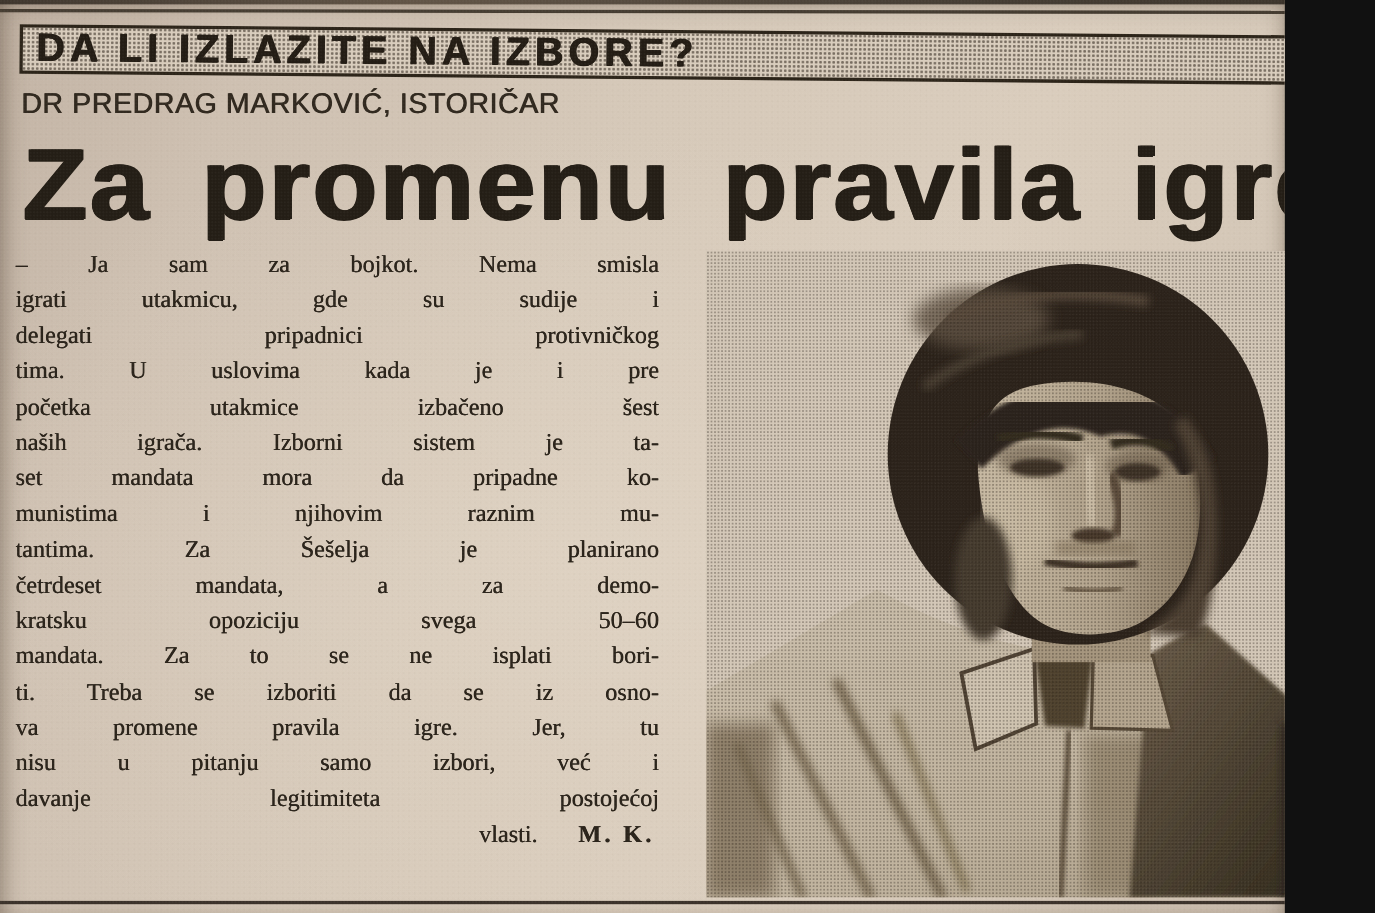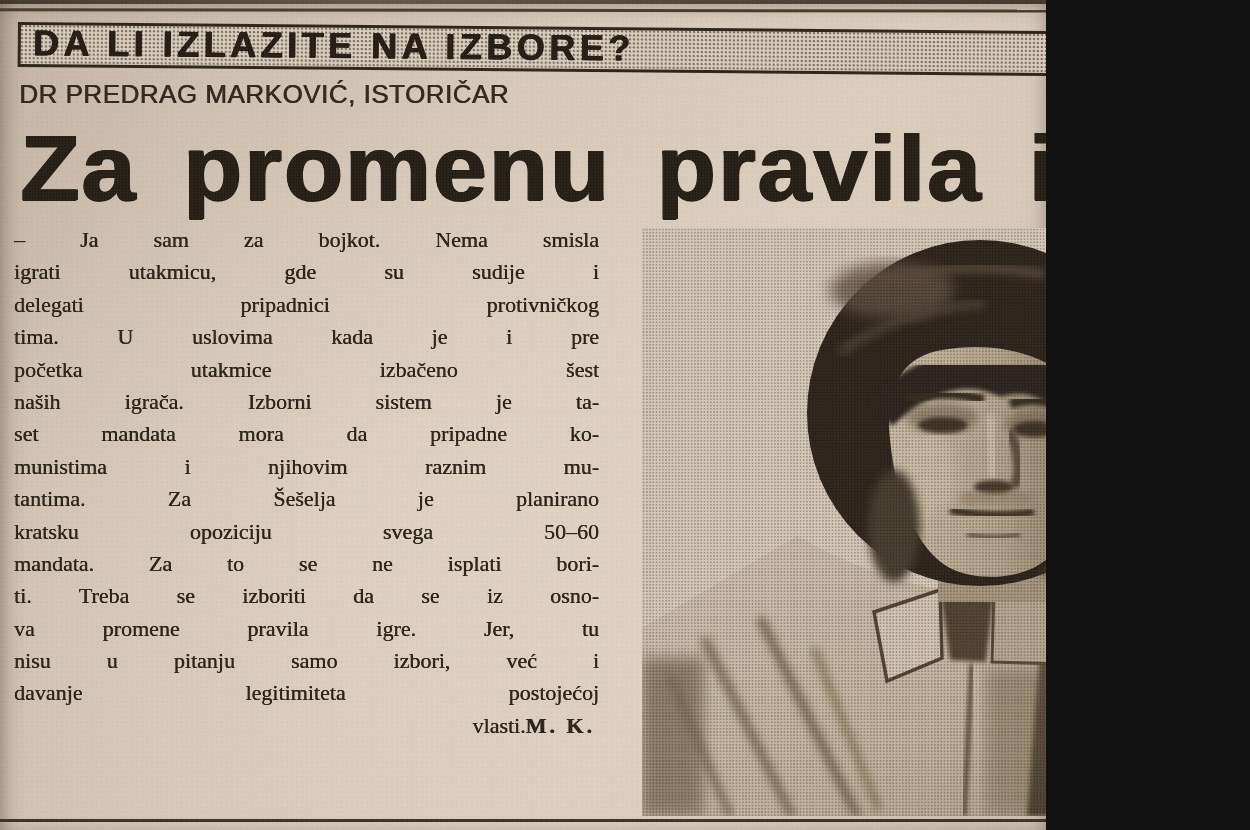--- a/index.html
+++ b/index.html
@@ -1,24 +1,25 @@
 <!DOCTYPE html>
 <html><head>
 <meta charset="utf-8">
 <style>
   html,body { margin:0; padding:0; background:#111; }
   .page {
-    position:relative; width:1046px; height:830px; overflow:hidden;
+    position:relative; width:1156px; height:830px; overflow:hidden;
     background:
       radial-gradient(95% 80% at 46% 62%, rgba(228,216,200,.55) 0%, rgba(228,216,200,0) 60%),
       linear-gradient(112deg, #c2b3a4 0%, #cec0b1 16%, #d6c9b9 42%, #dacdbd 66%, #d2c5b5 88%, #cbbdae 100%);
     box-shadow: inset 14px 0 22px -12px rgba(70,55,40,.45),
                 inset -10px 0 18px -10px rgba(70,55,40,.35),
                 inset 0 16px 22px -14px rgba(70,55,40,.4);
     font-family:"Liberation Sans", sans-serif;
+    padding-left:12px;
   }
   .grain {
     position:absolute; inset:0; pointer-events:none; opacity:.5;
     background-image:
       radial-gradient(circle at 1px 1px, rgba(255,255,255,.07) .7px, rgba(255,255,255,0) 1.1px),
       radial-gradient(circle at 2px 2px, rgba(60,45,30,.06) .7px, rgba(60,45,30,0) 1.2px);
     background-size:3px 3px, 5px 5px;
   }
   .scan-top-edge { position:absolute; top:0; left:0; width:1250px; height:4px;
     background:linear-gradient(90deg,#352d25,#5a4d3f 30%,#3c342b 65%,#2f2820); opacity:.9; }
@@ -55,21 +56,21 @@
   }
 
   .article {
     position:absolute; left:14px; top:224px; width:585px;
     font-family:"Liberation Serif", serif; font-size:22px; color:#2b241b;
     text-shadow:.35px 0 currentColor;
   }
   .bline { height:32.4px; line-height:32.4px; overflow:hidden; text-align:justify; }
   .bline::after { content:""; display:inline-block; width:100%; }
   .lastline { height:32.4px; line-height:32.4px; display:flex; justify-content:flex-end; }
-  .sig { font-weight:700; letter-spacing:3px; padding-right:4px; }
+  .sig { font-weight:700; letter-spacing:3px; padding-right:4px;margin-left:37px; }
 
   .photo { position:absolute; left:642px; top:228px; width:568px; height:588px; }
 </style>
 </head>
 <body>
 
 <div class="page">
 
   <div class="scan-top-edge"></div>
   <div class="top-rule"></div>
@@ -85,20 +86,21 @@
   <div class="article">
     <div class="bline">– Ja sam za bojkot. Nema smisla</div>
     <div class="bline">igrati utakmicu, gde su sudije i</div>
     <div class="bline">delegati pripadnici protivničkog</div>
     <div class="bline">tima. U uslovima kada je i pre</div>
     <div class="bline">početka utakmice izbačeno šest</div>
     <div class="bline">naših igrača. Izborni sistem je ta-</div>
     <div class="bline">set mandata mora da pripadne ko-</div>
     <div class="bline">munistima i njihovim raznim mu-</div>
     <div class="bline">tantima. Za Šešelja je planirano</div>
+    <div class="bline">četrdeset mandata, a za demo-</div>
     <div class="bline">kratsku opoziciju svega 50–60</div>
     <div class="bline">mandata. Za to se ne isplati bori-</div>
     <div class="bline">ti. Treba se izboriti da se iz osno-</div>
     <div class="bline">va promene pravila igre. Jer, tu</div>
     <div class="bline">nisu u pitanju samo izbori, već i</div>
     <div class="bline">davanje legitimiteta postojećoj</div>
     <div class="lastline">
       <span>vlasti.</span>
       <span class="sig">M. K.</span>
     </div>

